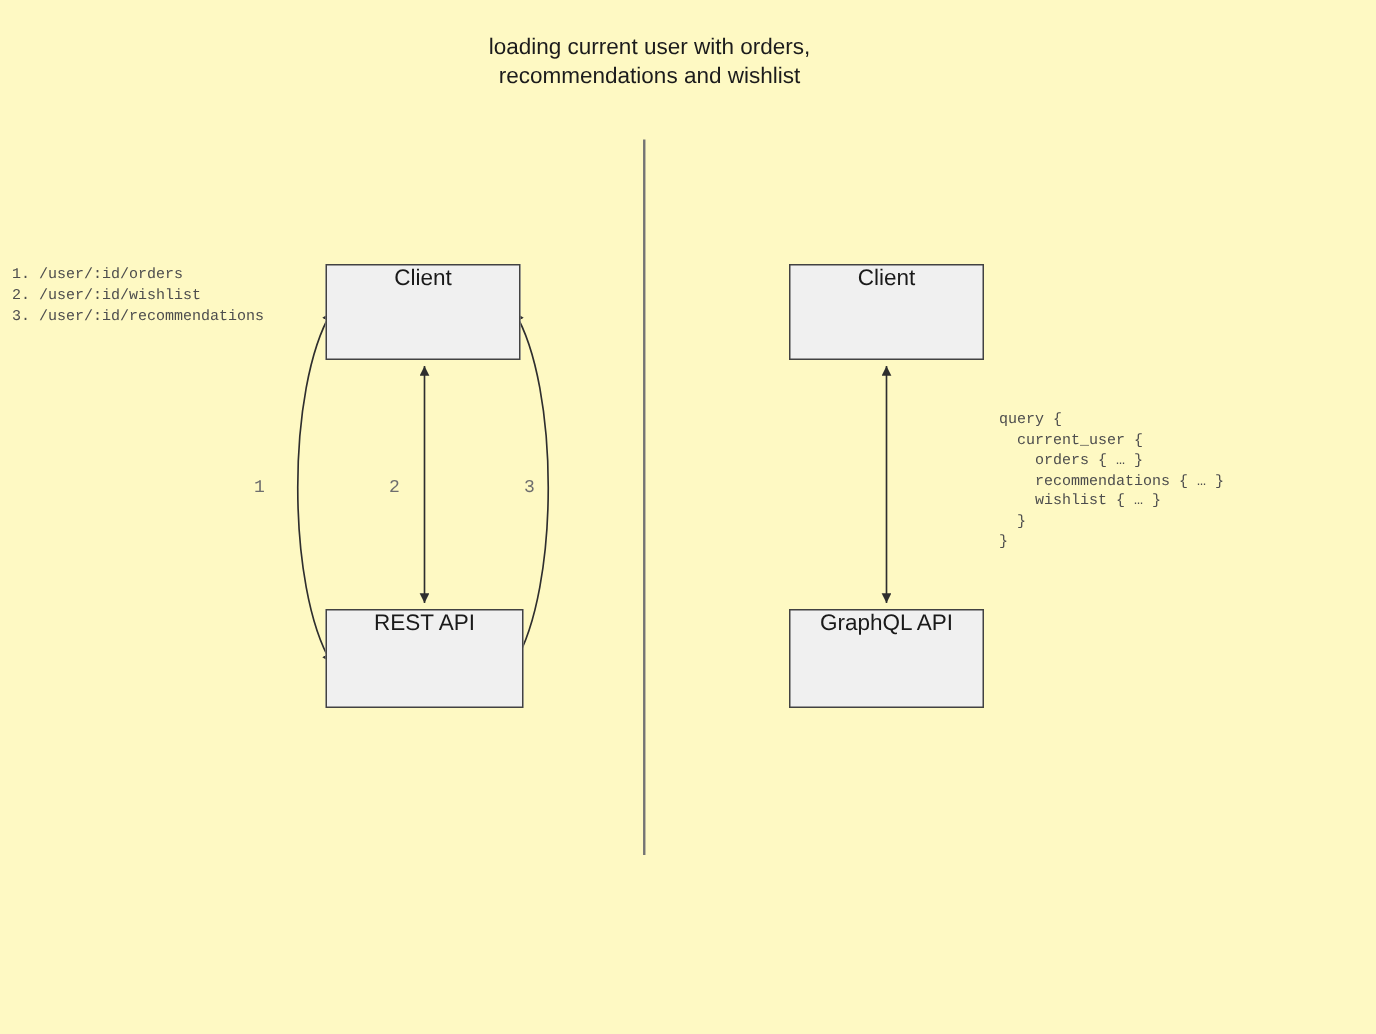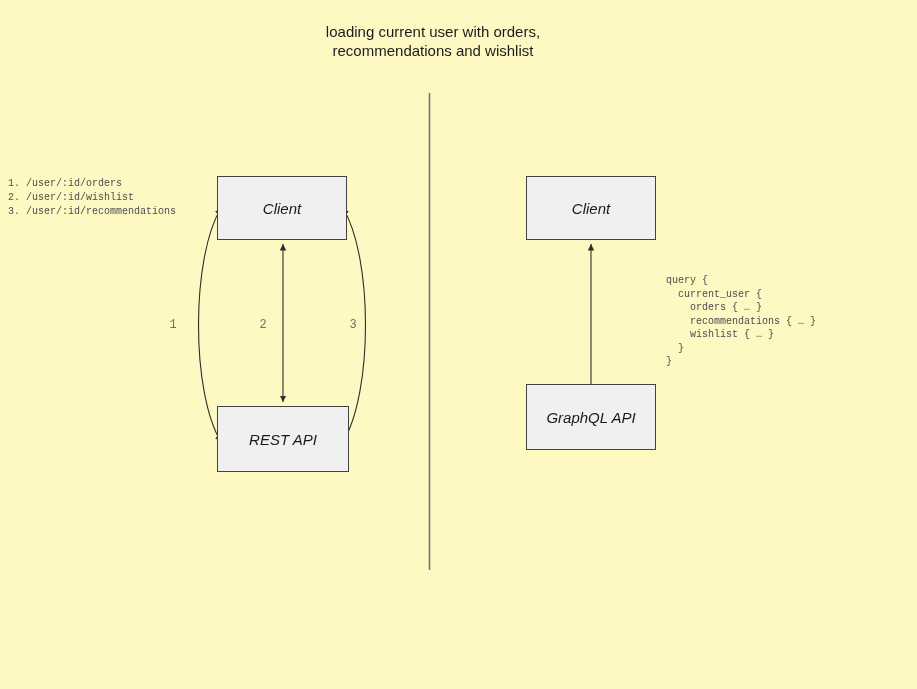--- a/index.html
+++ b/index.html
@@ -26,30 +26,29 @@
     position: absolute;
     left: 0; top: 0;
     width: 917px; height: 689px;
     pointer-events: none;
   }
   .node-box {
     position: absolute;
     background: #f0f0f0;
     border: 1px solid #424242;
     display: flex;
-    align-items: center;
+    align-items: flex-start;
     justify-content: center;
     font-size: 15px;
     color: #1a1a1a;
-    font-style: italic;
   }
   .box-client-left  { left: 217px; top: 176px; width: 130px; height: 64px; }
   .box-rest-api     { left: 217px; top: 406px; width: 132px; height: 66px; }
   .box-client-right { left: 526px; top: 176px; width: 130px; height: 64px; }
-  .box-graphql-api  { left: 526px; top: 384px; width: 130px; height: 66px; }
+  .box-graphql-api  { left: 526px; top: 406px; width: 130px; height: 66px; }
   .mono {
     font-family: "Liberation Mono", "DejaVu Sans Mono", monospace;
     color: #4d4d4d;
   }
   .endpoint-list {
     position: absolute;
     left: 8px;
     top: 177px;
     font-size: 10px;
     line-height: 14px;

